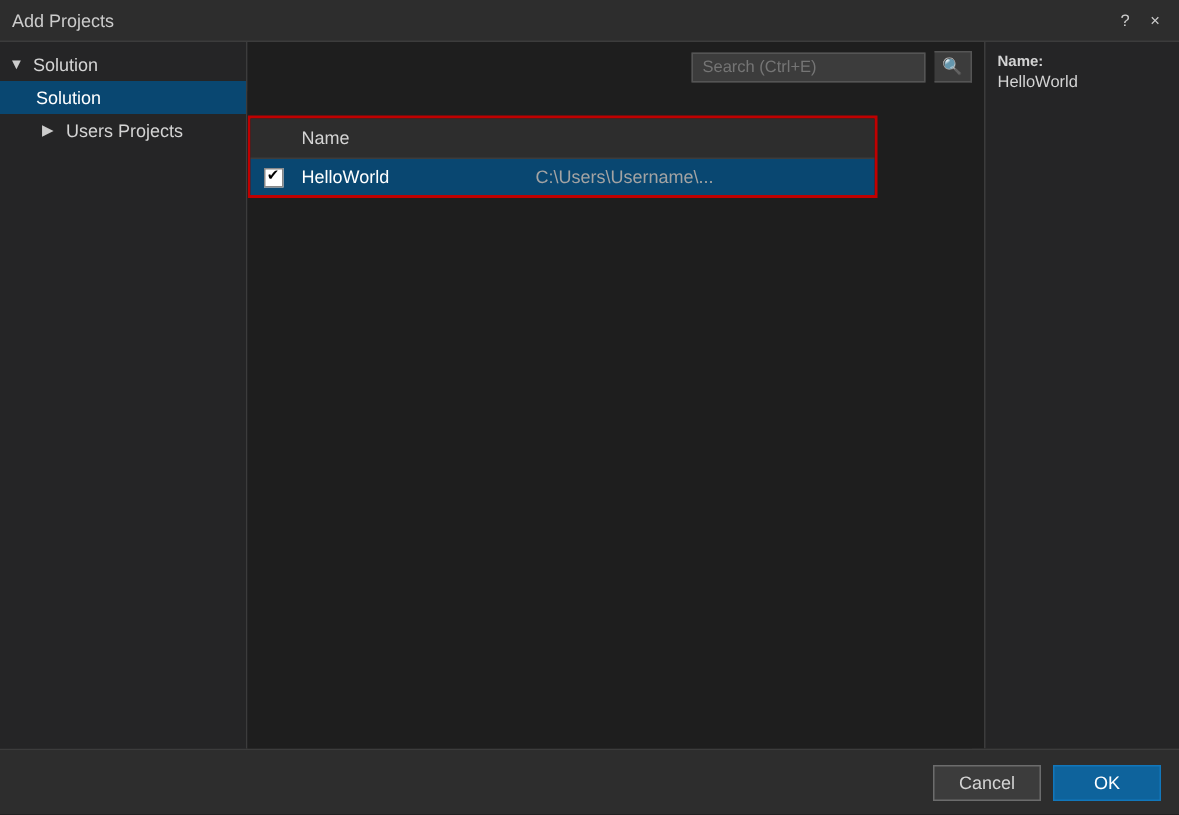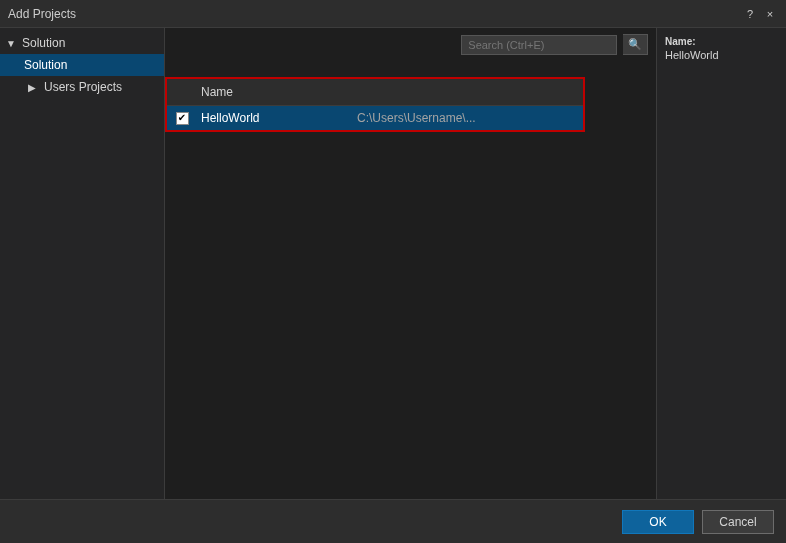--- a/index.html
+++ b/index.html
@@ -317,15 +317,15 @@
 
     <div class="info-panel">
       <div class="info-label">Name:</div>
       <div class="info-value">HelloWorld</div>
     </div>
 
   </div>
 </div>
 
 <div class="bottom-bar">
+  <button class="dialog-btn">Cancel</button>
   <button class="dialog-btn primary">OK</button>
-  <button class="dialog-btn">Cancel</button>
 </div>
 
 </body></html>

